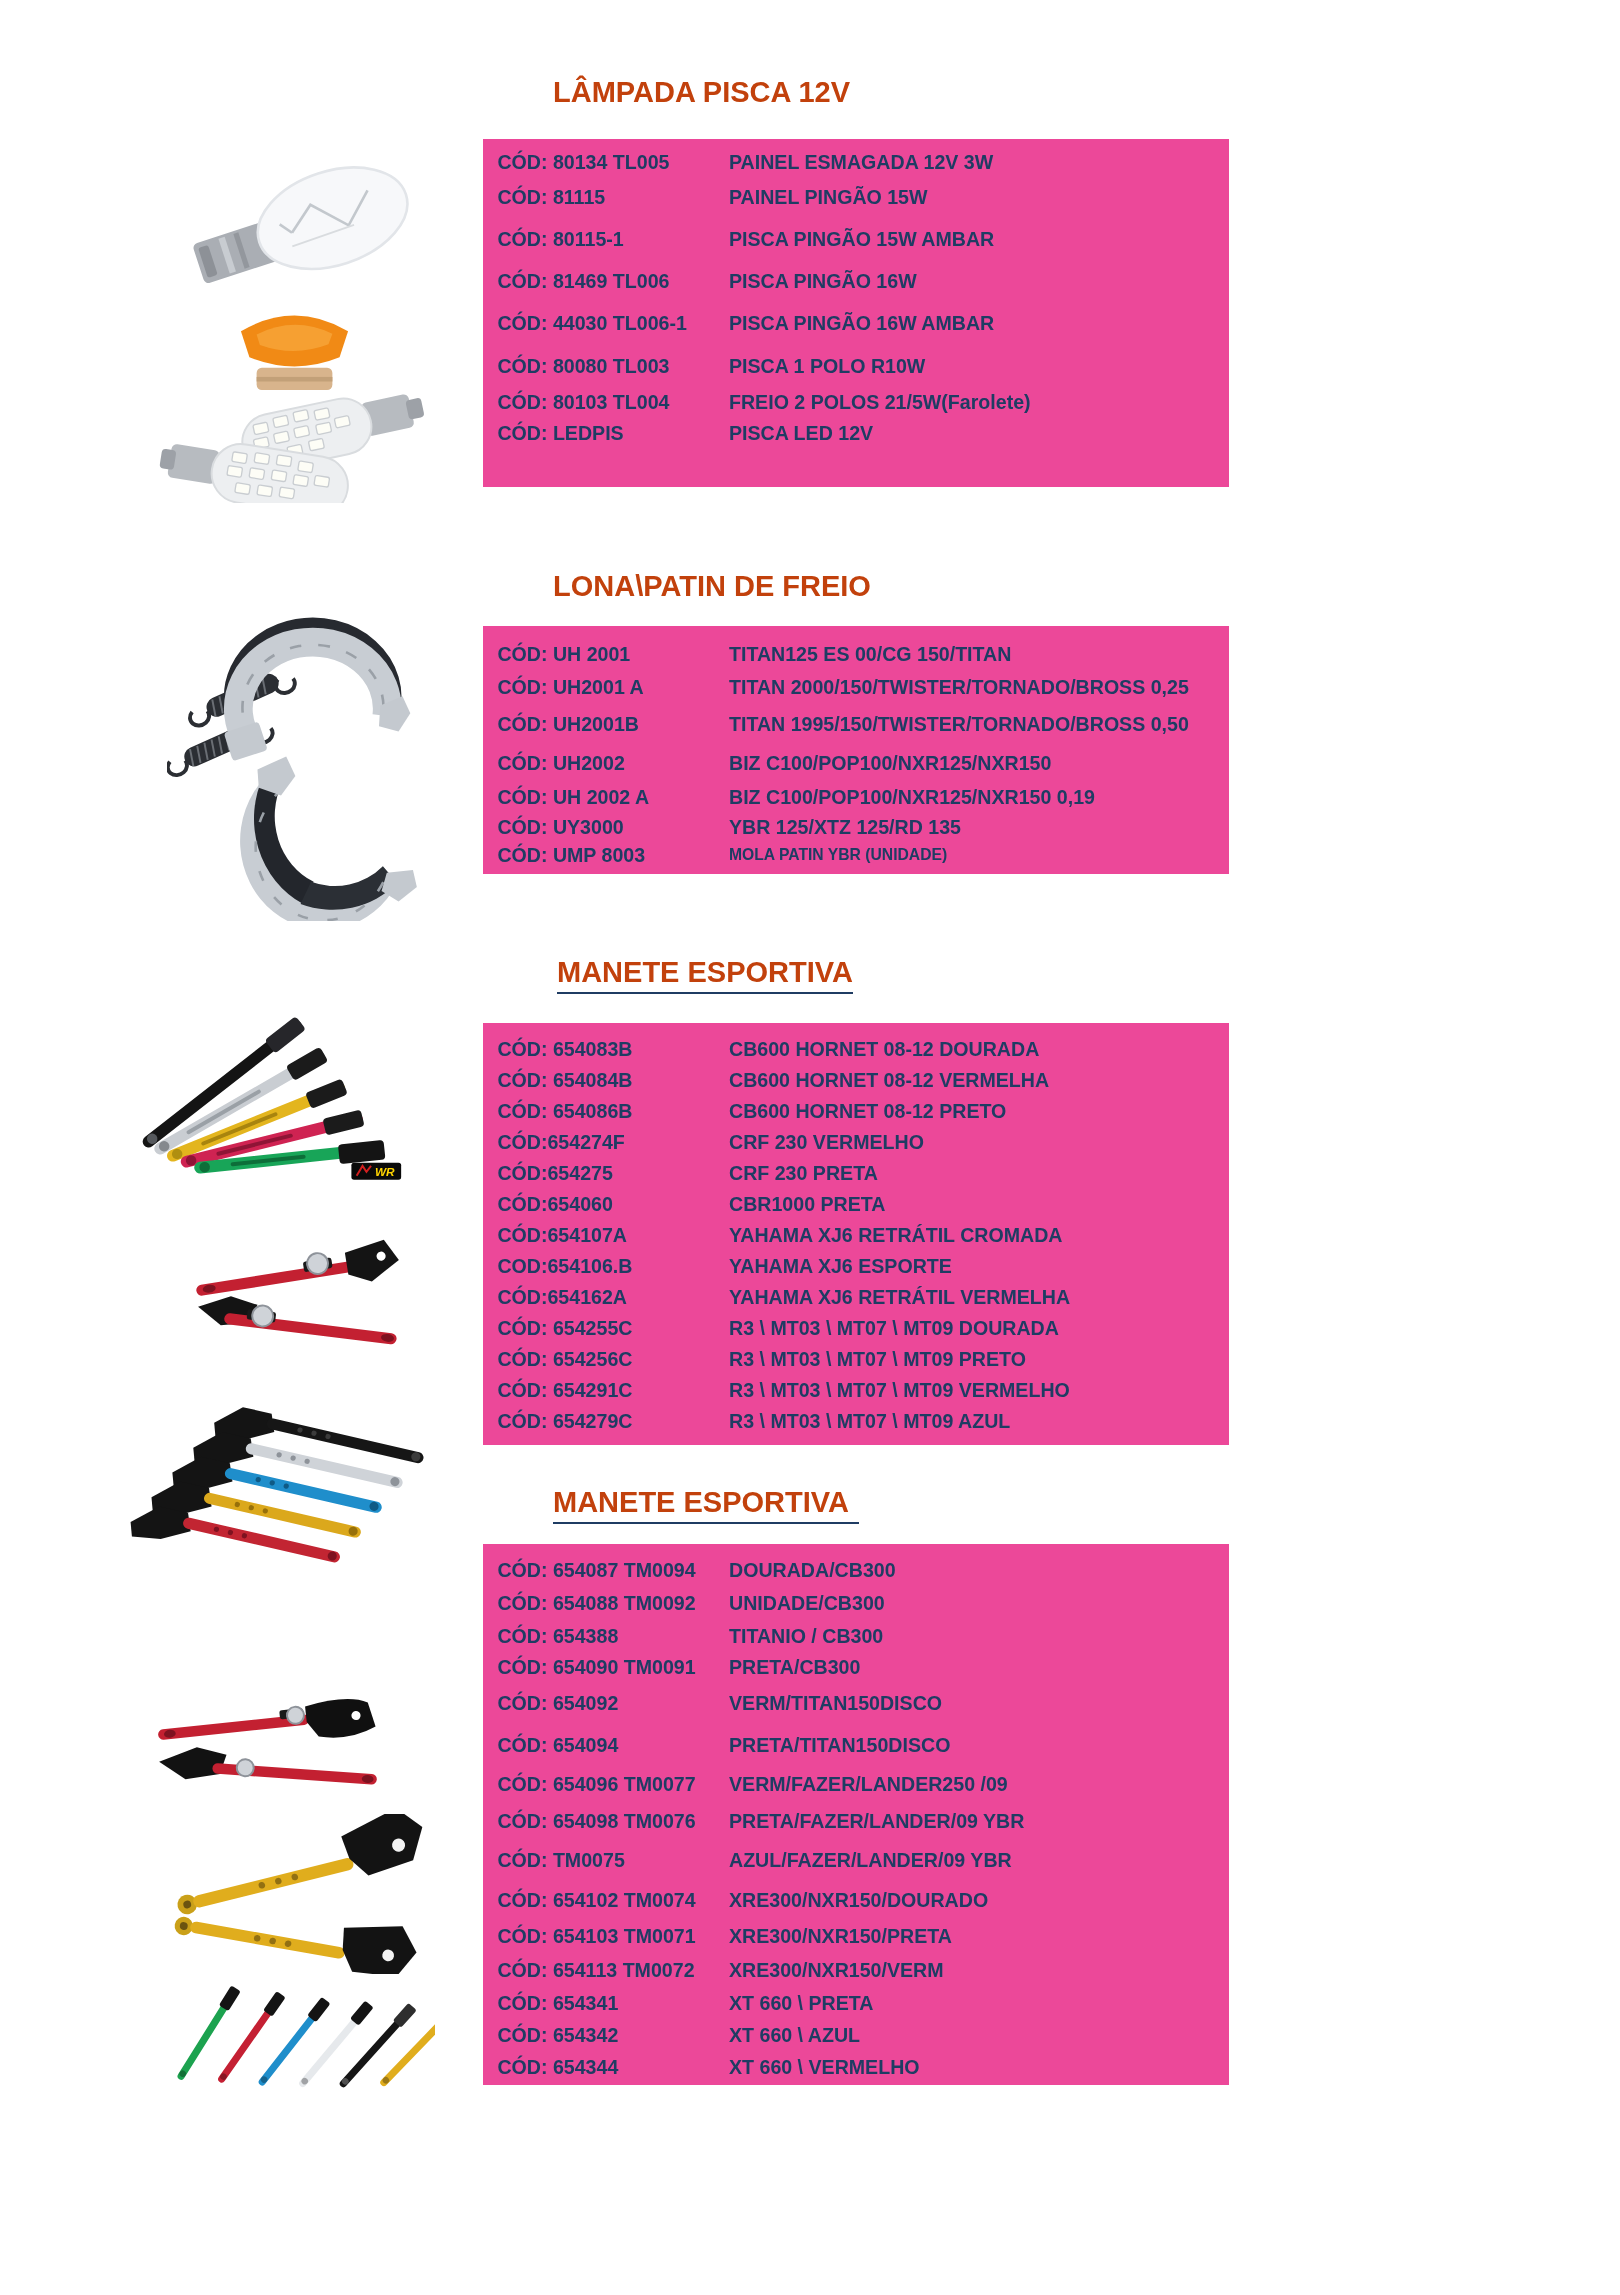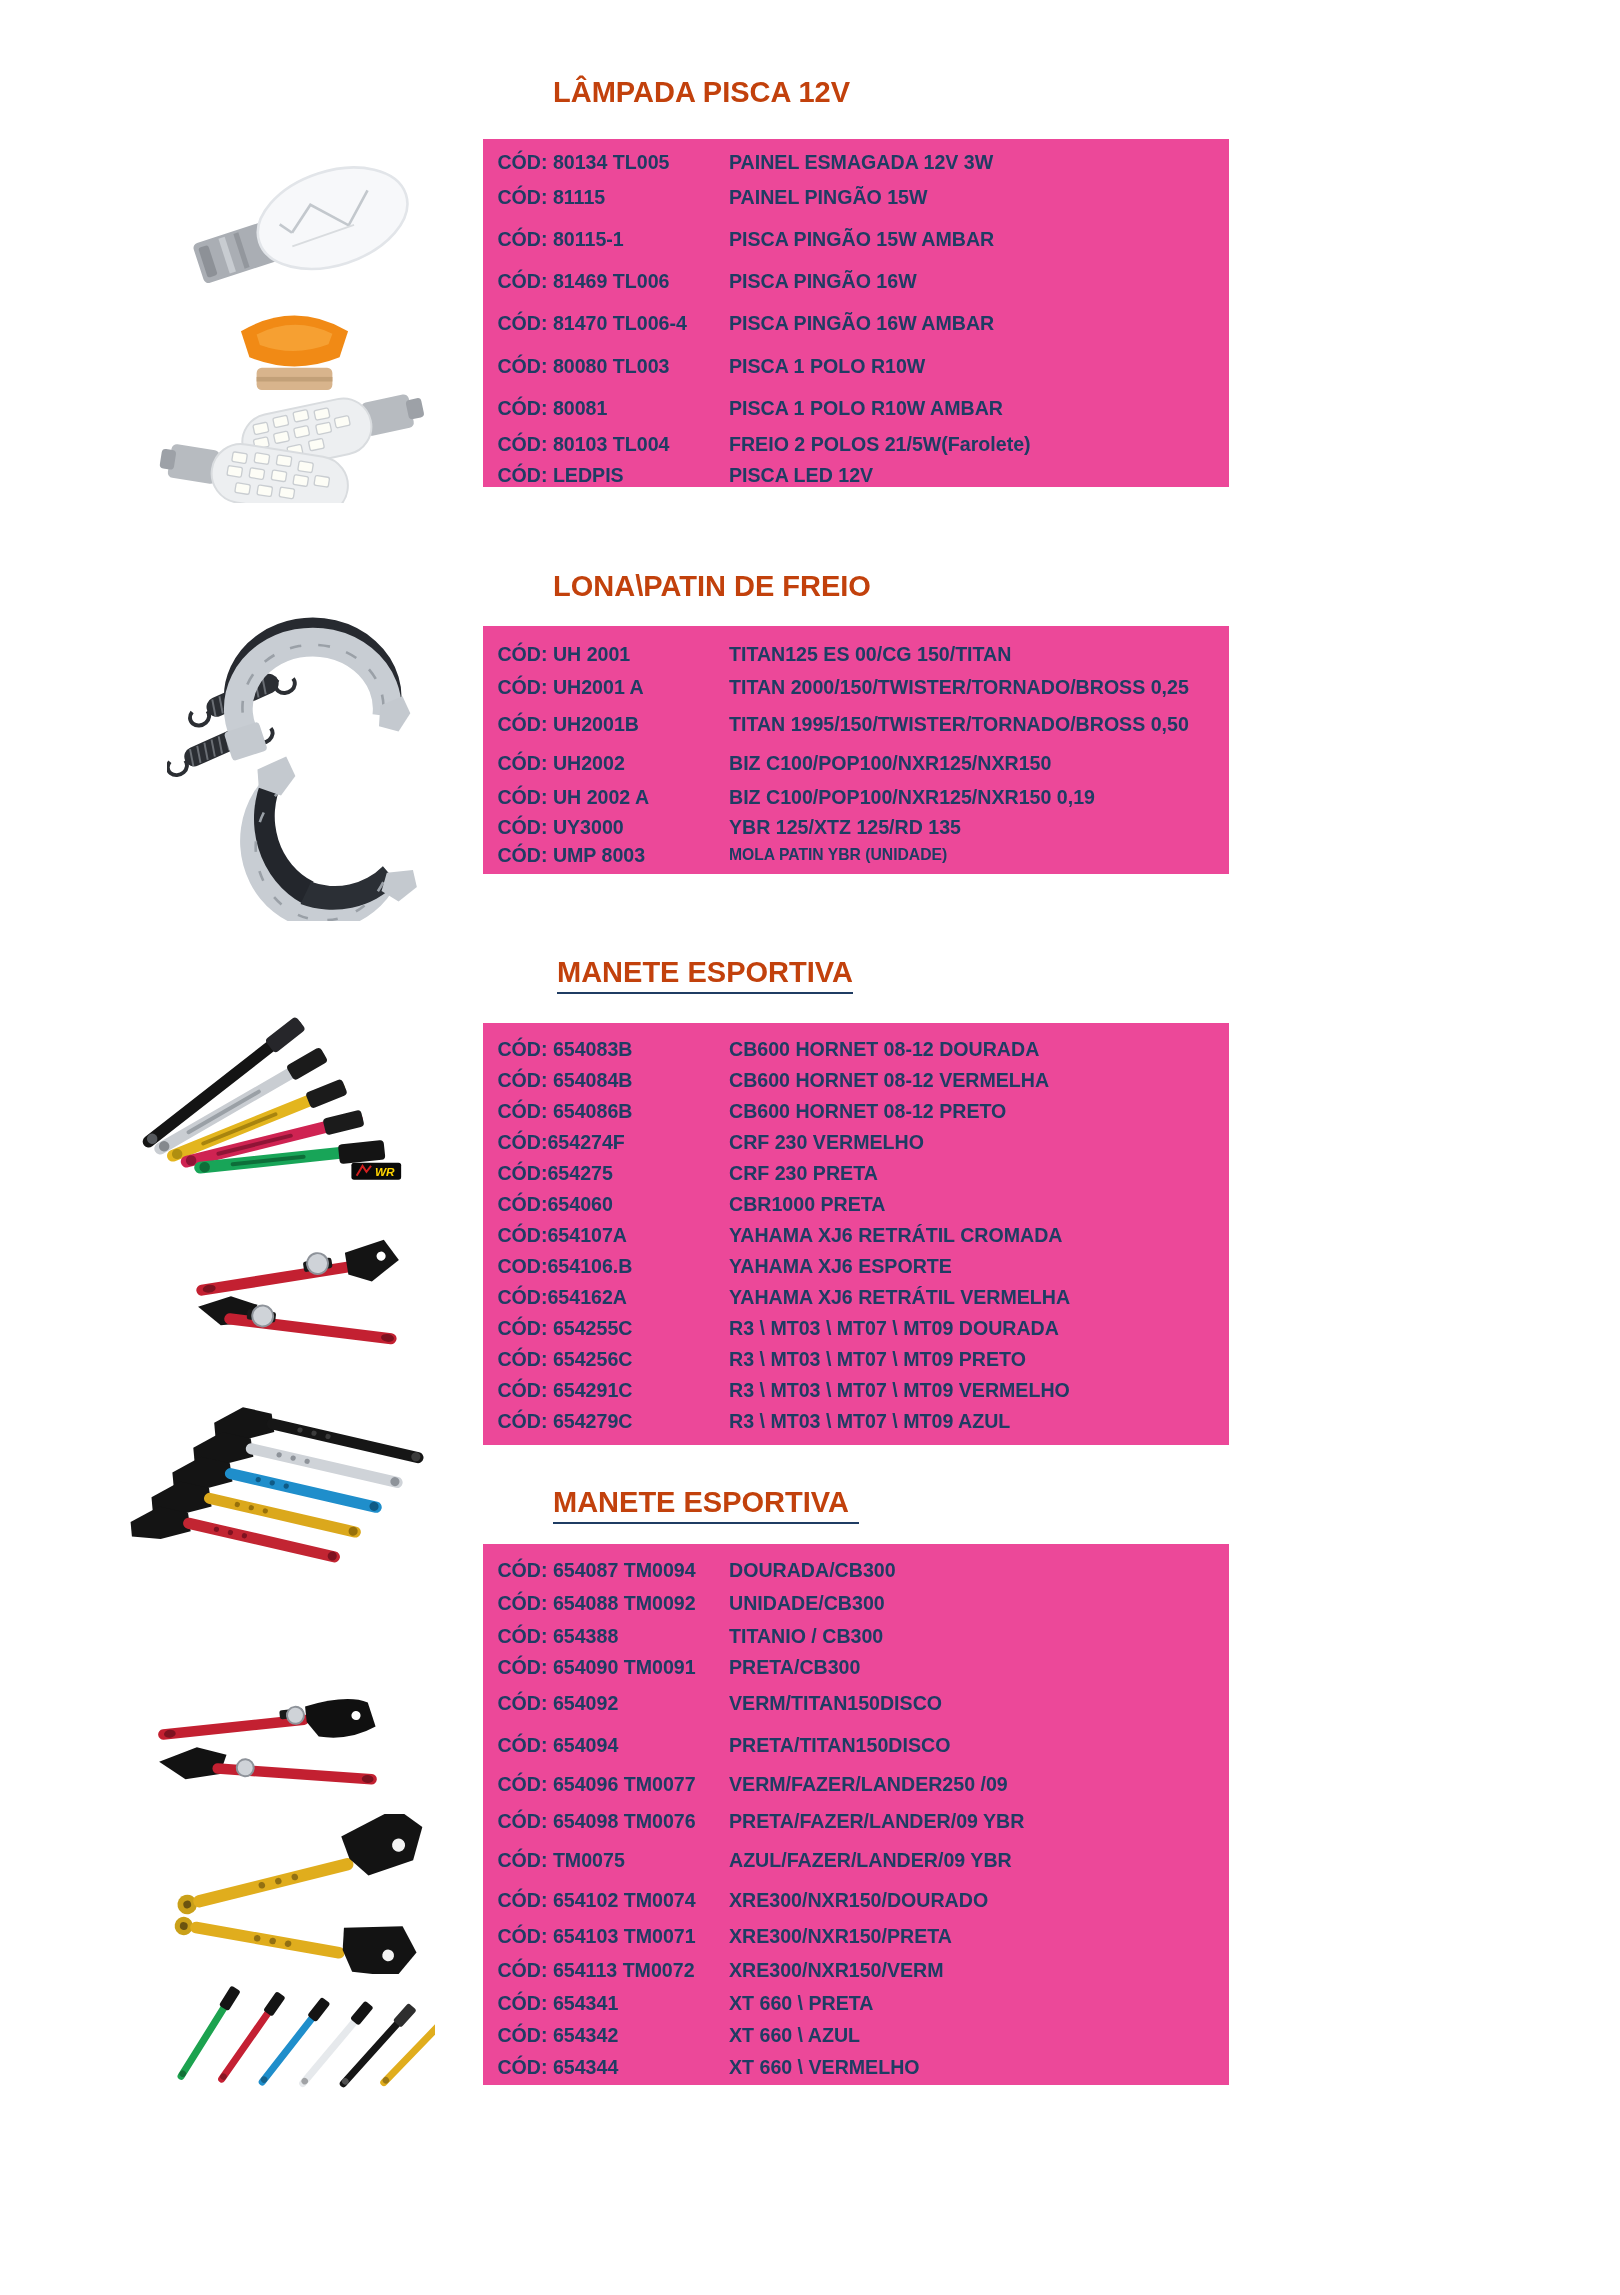--- a/index.html
+++ b/index.html
@@ -40,30 +40,26 @@
       </div>
     <div class="row" style="height:42px">
         <span class="code">CÓD: 80115-1</span>
         <span class="desc">PISCA PINGÃO 15W AMBAR</span>
       </div>
     <div class="row" style="height:42px">
         <span class="code">CÓD: 81469 TL006</span>
         <span class="desc">PISCA PINGÃO 16W</span>
       </div>
     <div class="row" style="height:43px">
-        <span class="code">CÓD: 81470 TL006-4</span>
+        <span class="code">CÓD: 44030 TL006-1</span>
         <span class="desc">PISCA PINGÃO 16W AMBAR</span>
       </div>
     <div class="row" style="height:42px">
         <span class="code">CÓD: 80080 TL003</span>
         <span class="desc">PISCA 1 POLO R10W</span>
-      </div>
-    <div class="row" style="height:42px">
-        <span class="code">CÓD: 80081</span>
-        <span class="desc">PISCA 1 POLO R10W AMBAR</span>
       </div>
     <div class="row" style="height:31px">
         <span class="code">CÓD: 80103 TL004</span>
         <span class="desc">FREIO 2 POLOS 21/5W(Farolete)</span>
       </div>
     <div class="row" style="height:30px">
         <span class="code">CÓD: LEDPIS</span>
         <span class="desc">PISCA LED 12V</span>
       </div>
   </div>

